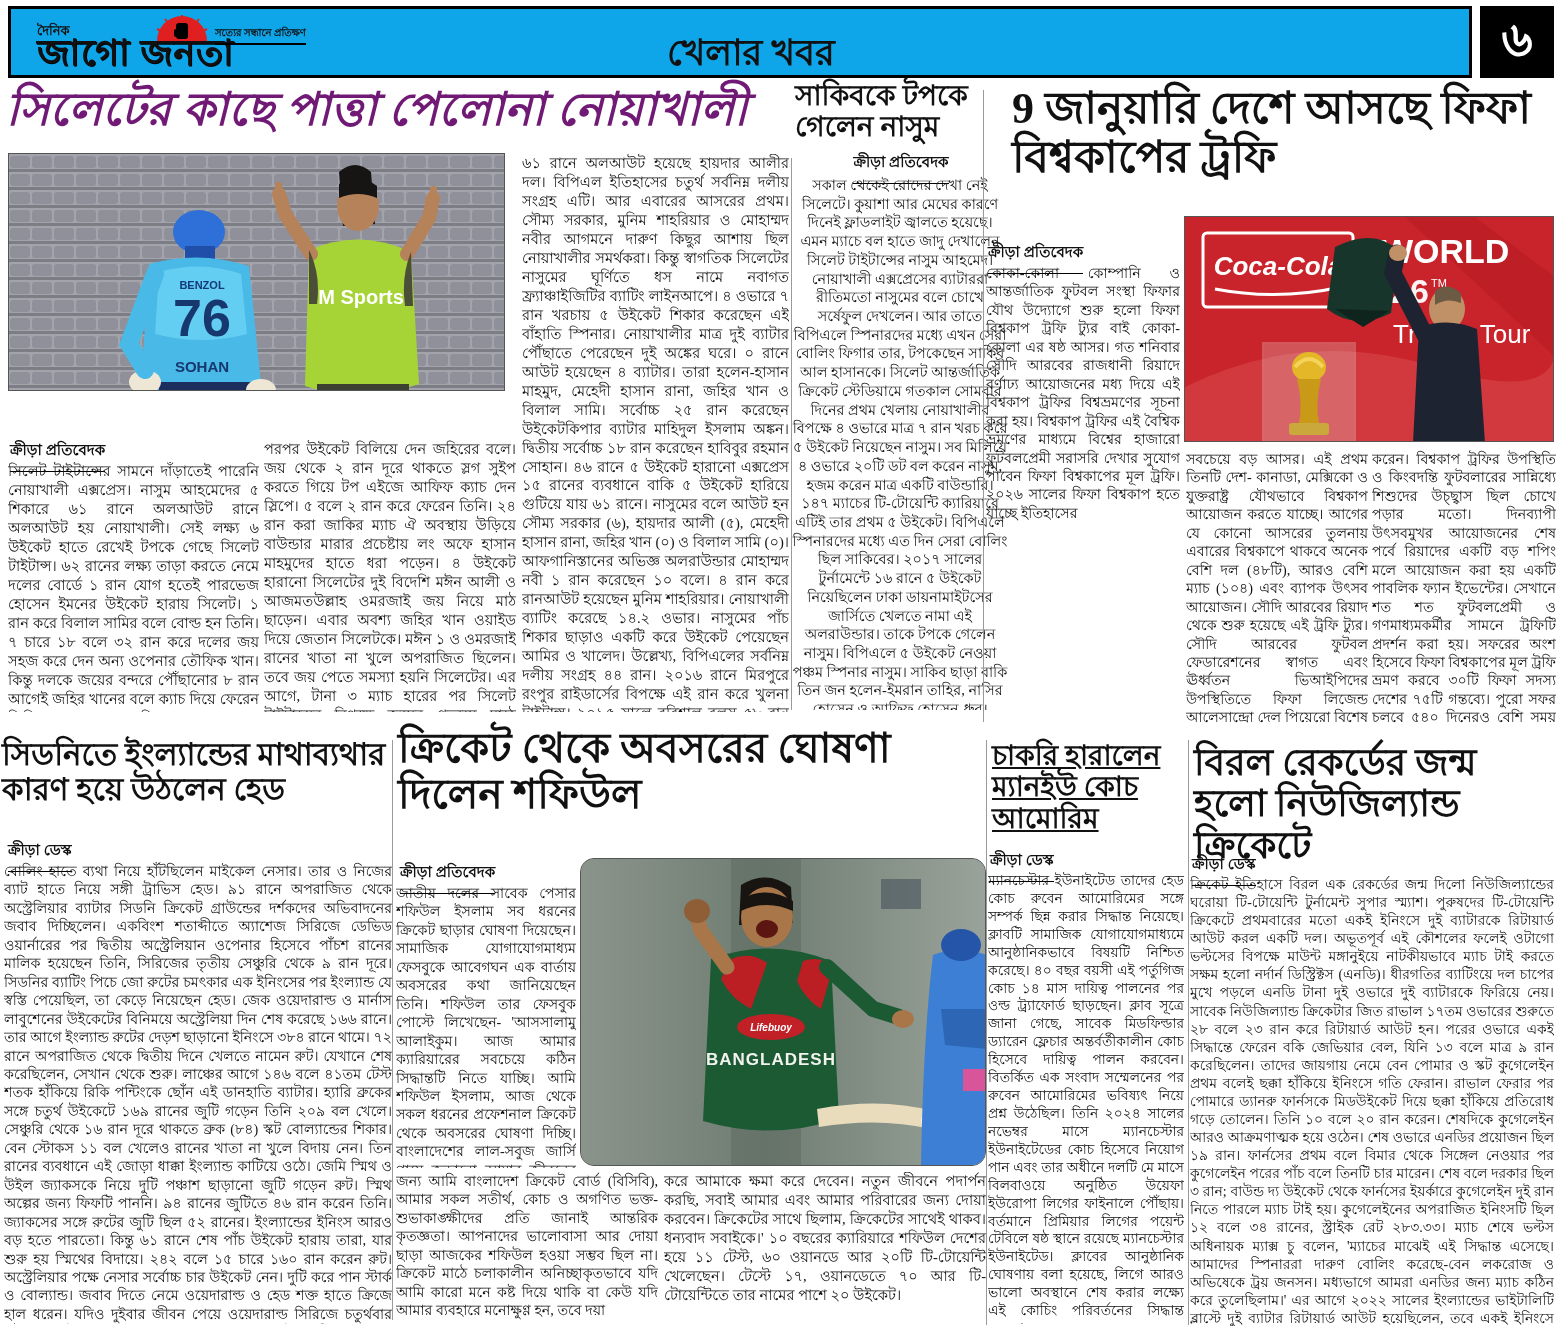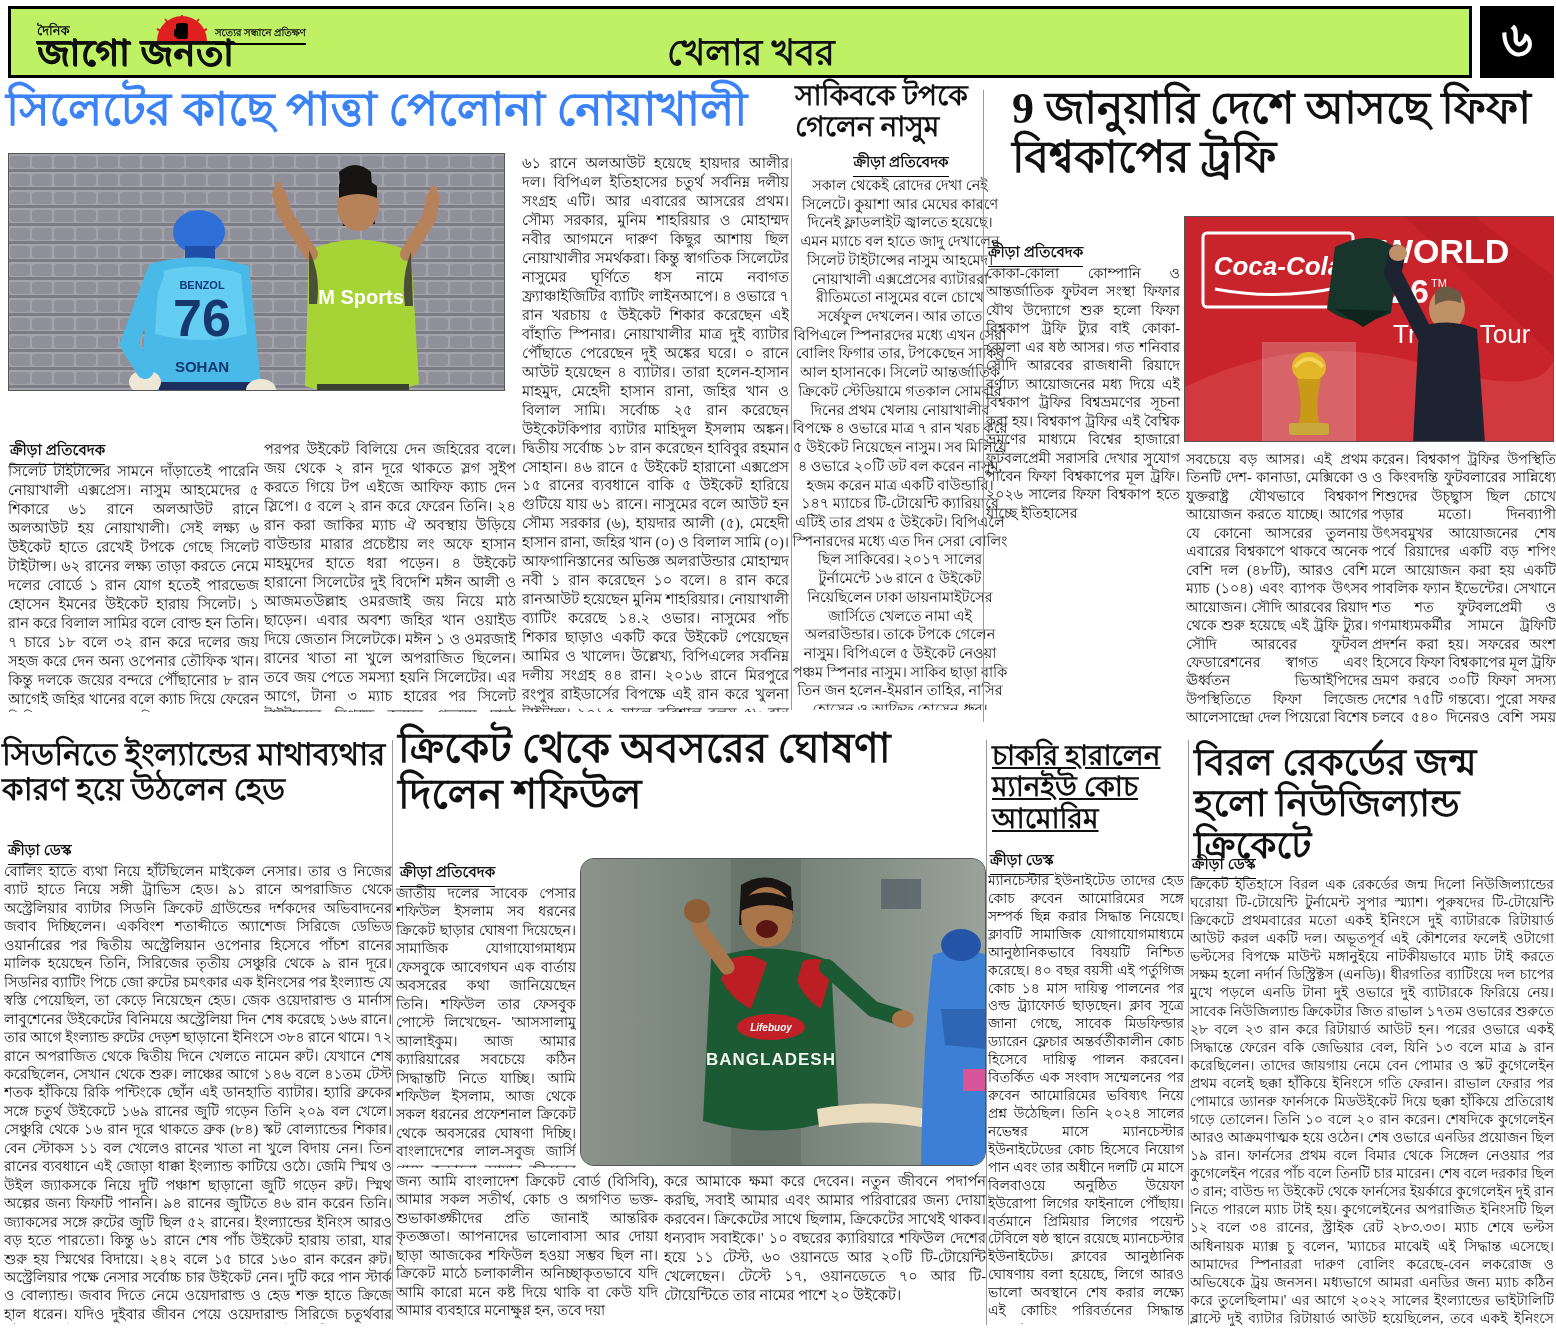--- a/index.html
+++ b/index.html
@@ -1,32 +1,32 @@
 <!DOCTYPE html>
 <html lang="bn"><head>
 <meta charset="utf-8">
 <style>
   html,body{margin:0;padding:0;background:#ffffff;}
   body{width:1556px;height:1329px;position:relative;font-family:"Liberation Serif","DejaVu Serif",serif;color:#111;}
   .abs{position:absolute;}
   
-  .mast-box{left:8px;top:6px;width:1464px;height:72px;border:3px solid #000;background:#bef264;box-sizing:border-box;}
+  .mast-box{left:8px;top:6px;width:1464px;height:72px;border:3px solid #000;background:#0ea5e9;box-sizing:border-box;}
   .pagenum-box{left:1480px;top:6px;width:74px;height:72px;background:#000;color:#fff;display:flex;align-items:center;justify-content:center;font-size:48px;font-weight:bold;}
   .logo-wrap{left:26px;top:10px;width:300px;height:58px;}
   .logo-daily{position:absolute;left:0;top:2px;font-size:13px;font-weight:bold;}
   .logo-title{position:absolute;left:0;top:16px;font-size:36px;font-weight:900;letter-spacing:1px;line-height:1;text-shadow:1px 1px 0 #000;}
   .logo-sun{position:absolute;left:118px;top:-4px;width:54px;height:28px;overflow:visible;}
   .logo-tag{position:absolute;left:178px;top:6px;font-size:10px;font-weight:bold;border-bottom:2px solid #000;padding-bottom:1px;white-space:nowrap;}
   .section-title{left:560px;top:16px;width:360px;text-align:center;font-size:36px;font-weight:900;}
   .issue-date{left:1080px;top:28px;width:380px;text-align:center;font-size:19px;font-weight:bold;}
   
   .hl{font-weight:900;line-height:1.12;text-align:left;}
-  .hl-red{color:#3b82f6;}
+  .hl-red{color:#701a75;font-style:italic;}
   .hl-c{}
-  .byline{font-size:15px;font-weight:bold;border-bottom:1.5px solid #000;display:inline-block;padding-bottom:1px;}
+  .byline{font-size:15px;font-weight:bold;border-bottom:1.5px solid #000;display:inline-block;padding-bottom:8px;}
   .body-txt{font-size:14.6px;line-height:1.3;text-align:justify;overflow:hidden;word-break:break-word;}
   .body-c{text-align:center;}
   .vrule{width:1px;background:#9a9a9a;}
   .photo-frame{border:1px solid #555;box-sizing:border-box;overflow:hidden;background:#888;}
   svg text{font-family:"Liberation Sans","DejaVu Sans",sans-serif;}
 </style>
 </head>
 <body>
 
 <div class="abs mast-box">

